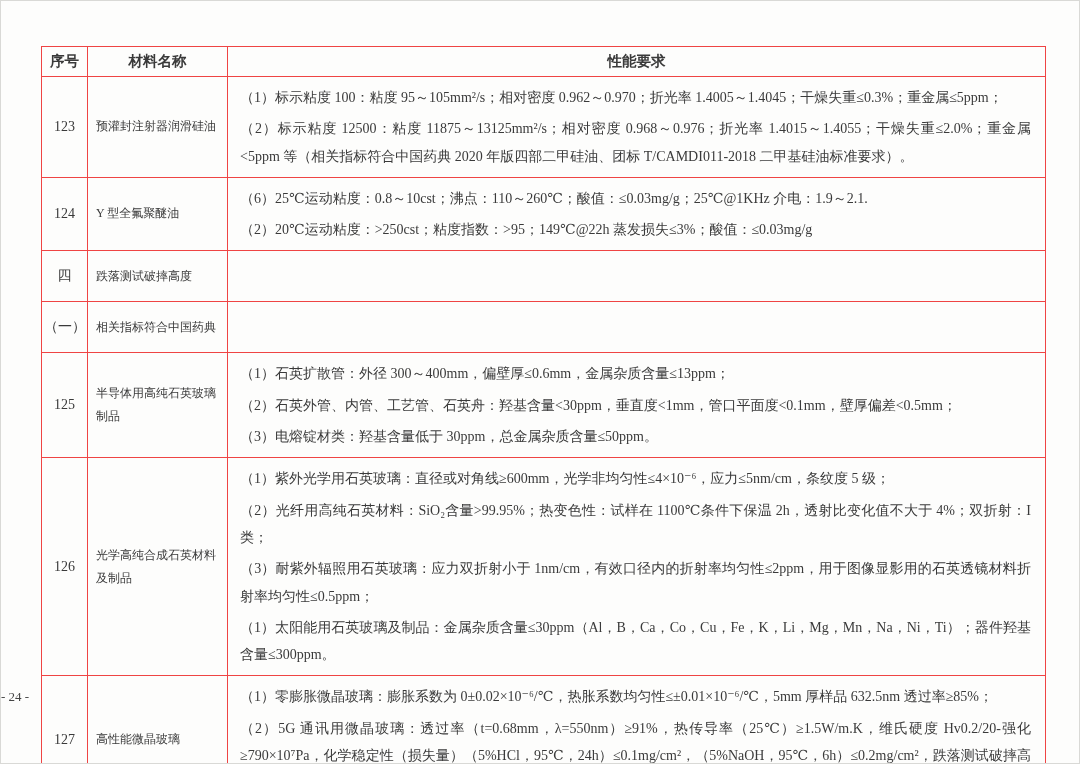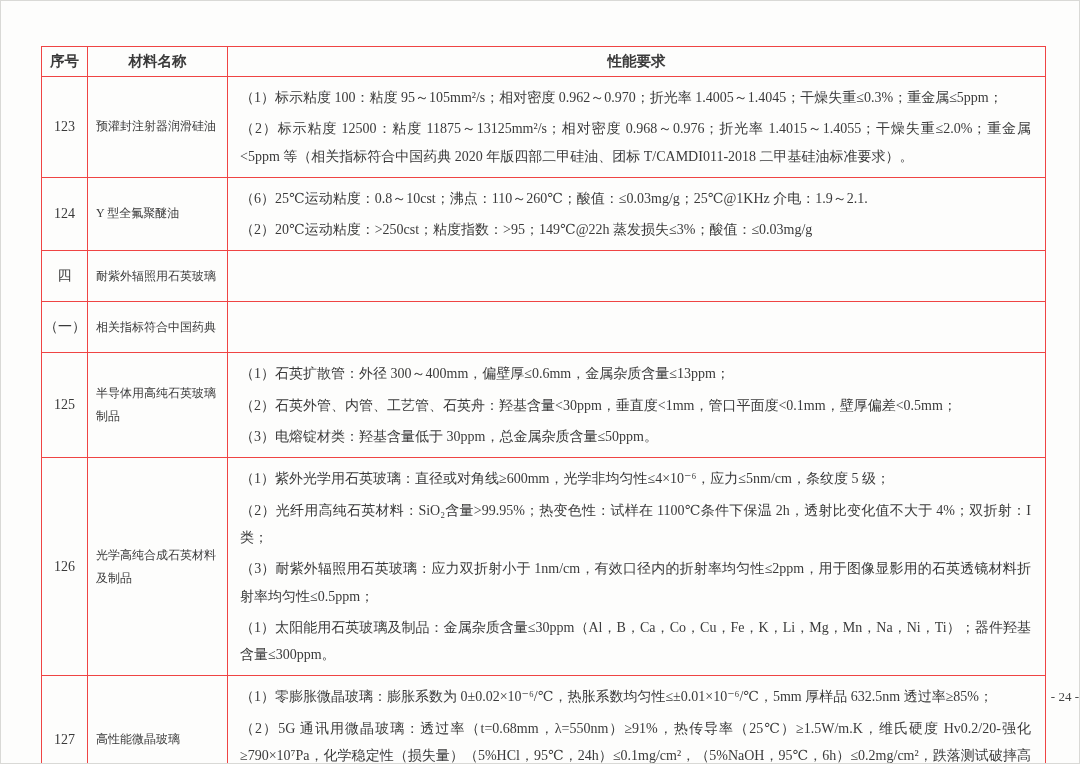--- a/index.html
+++ b/index.html
@@ -62,21 +62,21 @@
     line-height: 1.95;
     text-align: justify;
     text-justify: inter-character;
     word-break: break-word;
   }
   .page-number {
     position: absolute;
     left: 0;
     right: 0;
     bottom: 58px;
-    text-align: right;
+    text-align: left;
     font-size: 13px;
     color: #444;
   }
 </style>
 </head>
 <body>
 
 <div class="page">
 
   <table class="spec-table">
@@ -106,21 +106,21 @@
       <td class="cell-index">124</td>
       <td class="cell-name">Y 型全氟聚醚油</td>
       <td class="cell-req">
             <p class="req-line">（6）25℃运动粘度：0.8～10cst；沸点：110～260℃；酸值：≤0.03mg/g；25℃@1KHz 介电：1.9～2.1.</p>
             <p class="req-line">（2）20℃运动粘度：&gt;250cst；粘度指数：&gt;95；149℃@22h 蒸发损失≤3%；酸值：≤0.03mg/g</p>
           </td>
     </tr>
 
     <tr>
       <td class="cell-index">四</td>
-      <td class="cell-name">耐紫外辐照用石英玻璃</td>
+      <td class="cell-name">跌落测试破摔高度</td>
       <td class="cell-req"></td>
     </tr>
 
     <tr>
       <td class="cell-index">（一）</td>
       <td class="cell-name">相关指标符合中国药典</td>
       <td class="cell-req"></td>
     </tr>
 
     <tr>

